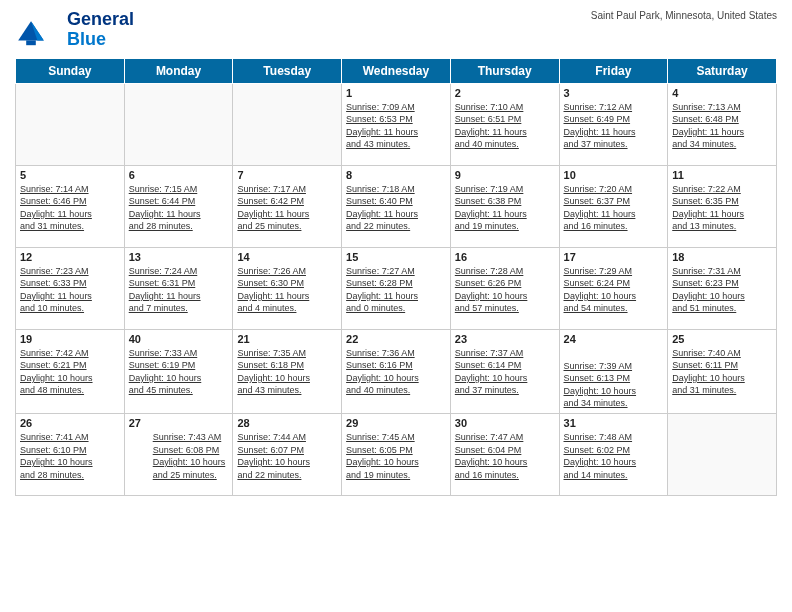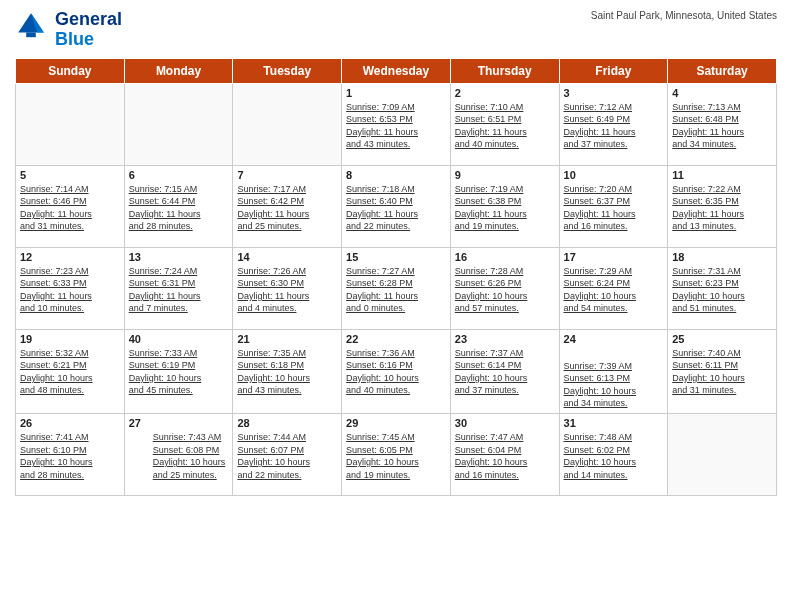--- a/index.html
+++ b/index.html
@@ -17,22 +17,22 @@
       padding: 10px 15px;
     }
     .header {
       display: flex;
       justify-content: space-between;
       align-items: flex-start;
       margin-bottom: 8px;
     }
     .logo {
       display: flex;
-      align-items: flex-start;
-      gap: 8px;
+      align-items: flex-end;
+      gap: 20px;
     }
     .logo-text {
       font-size: 18px;
       font-weight: bold;
       color: #003580;
       line-height: 1.1;
     }
     .logo-icon {
       width: 32px;
       height: 32px;
@@ -48,21 +48,21 @@
     .location {
       font-size: 10px;
       color: #444;
     }
     table {
       width: 100%;
       border-collapse: collapse;
       table-layout: fixed;
     }
     .day-header {
-      background: #c2410c;
+      background: #0369a1;
       color: #fff;
       font-size: 12px;
       font-weight: bold;
       text-align: center;
       padding: 5px 2px;
       border: 1px solid #fff;
     }
     td {
       border: 1px solid #ccc;
       vertical-align: top;
@@ -252,21 +252,21 @@
             <div class="day-number">18</div>
             <div class="day-info" style="white-space: pre-line;">Sunrise: 7:31 AM
 Sunset: 6:23 PM
 Daylight: 10 hours
 and 51 minutes.</div>
           </td>
         </tr>
         <tr>
           <td>
             <div class="day-number">19</div>
-            <div class="day-info" style="white-space: pre-line;">Sunrise: 5:32 AM
+            <div class="day-info" style="white-space: pre-line;">Sunrise: 7:42 AM
 Sunset: 6:21 PM
 Daylight: 10 hours
 and 48 minutes.</div>
           </td>
           <td>
             <div class="day-number">40</div>
             <div class="day-info" style="white-space: pre-line;">Sunrise: 7:33 AM
 Sunset: 6:19 PM
 Daylight: 10 hours
 and 45 minutes.</div>

